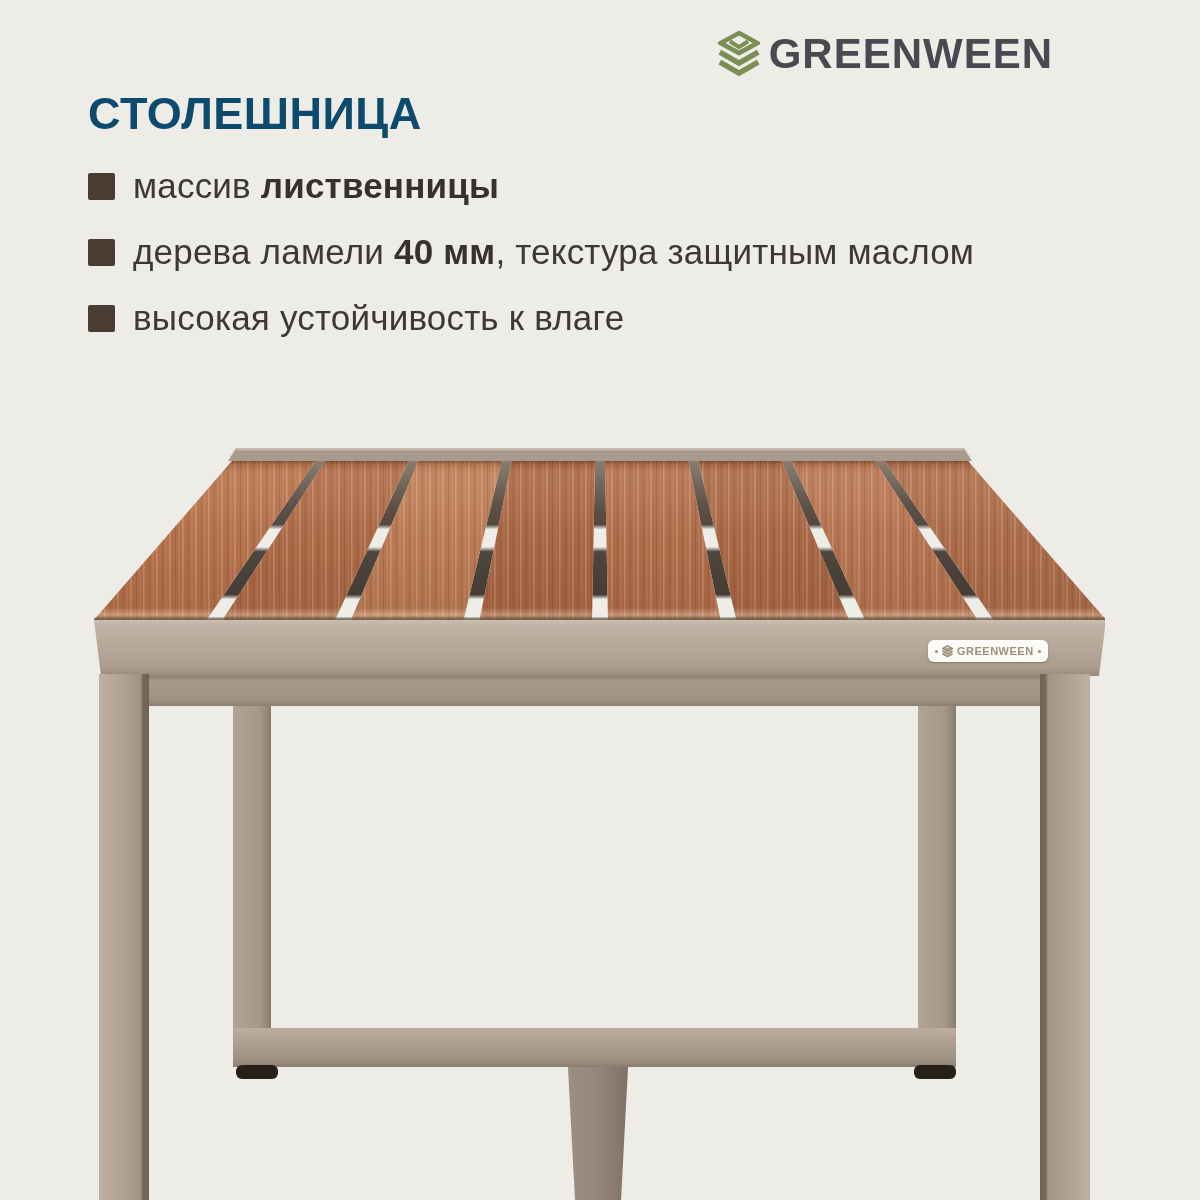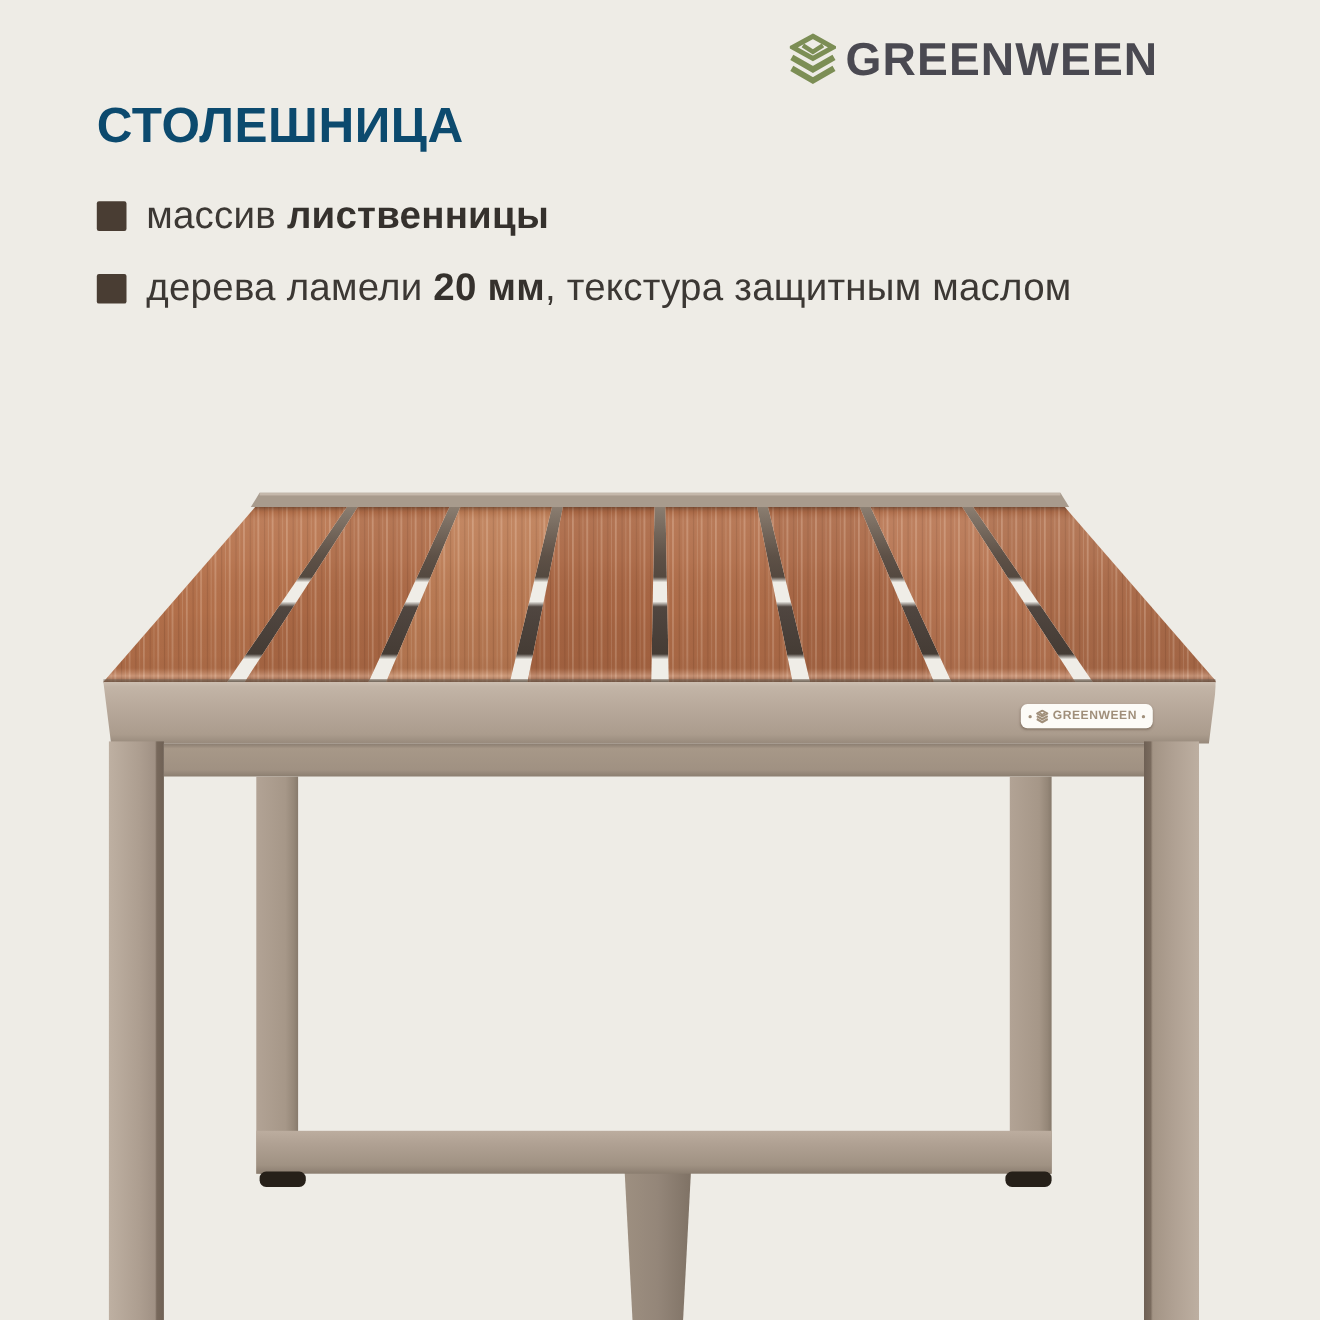--- a/index.html
+++ b/index.html
@@ -8,21 +8,21 @@
     background:#eeece6;font-family:"Liberation Sans",sans-serif;
   }
   
   .logo{position:absolute;top:30px;right:52px;display:flex;align-items:center;gap:9px;z-index:3;}
   .logo-icon svg{display:block;width:42px;height:48px;}
   .logo-text{font-size:42px;font-weight:700;letter-spacing:1px;color:#4a4951;}
   
   .title{position:absolute;left:88px;top:88px;margin:0;font-size:45px;font-weight:700;
          letter-spacing:.5px;color:#0c4a6e;z-index:3;}
   
-  .features{position:absolute;left:88px;top:176px;width:1070px;list-style:none;margin:0;padding:0;z-index:3;}
+  .features{position:absolute;left:88px;top:166px;width:1070px;list-style:none;margin:0;padding:0;z-index:3;}
   .feature-row{display:flex;align-items:center;min-height:34px;margin-bottom:26px;}
   .bullet-square{width:27px;height:27px;border-radius:2px;background:#493d33;margin-right:18px;flex-shrink:0;}
   .feature-text{margin:0;font-size:35px;color:#3c3834;letter-spacing:.2px;white-space:pre-wrap;}
   .feature-text b{font-weight:700;color:#35312d;}
   
   .photo{position:absolute;inset:0;z-index:1;}
   .photo-svg{position:absolute;left:0;top:0;width:1200px;height:1200px;}
   
   .frame-badge{
     position:absolute;left:928px;top:640px;height:22px;padding:0 7px;z-index:2;
@@ -52,21 +52,25 @@
 
   <h1 class="title">СТОЛЕШНИЦА</h1>
 
   <ul class="features">
     <li class="feature-row">
       <span class="bullet-square"></span>
       <p class="feature-text"><span>массив </span><b>лиственницы</b><span></span></p>
     </li>
     <li class="feature-row">
       <span class="bullet-square"></span>
-      <p class="feature-text"><span>дерева ламели </span><b>20 мм</b><span>, текстура защитным маслом</span></p>
+      <p class="feature-text"><span>дерева ламели </span><b>40 мм</b><span>, текстура защитным маслом</span></p>
+    </li>
+    <li class="feature-row">
+      <span class="bullet-square"></span>
+      <p class="feature-text"><span>высокая устойчивость к влаге</span><b></b><span></span></p>
     </li>
   </ul>
 
   <div class="photo">
     <svg class="photo-svg" viewBox="0 0 1200 1200">
       <defs>
         <linearGradient id="gapGrad" x1="0" y1="0" x2="0" y2="1">
           <stop offset="0" stop-color="#8a7d70"></stop>
           <stop offset="0.28" stop-color="#5e5147"></stop>
           <stop offset="0.40" stop-color="#544940"></stop>

